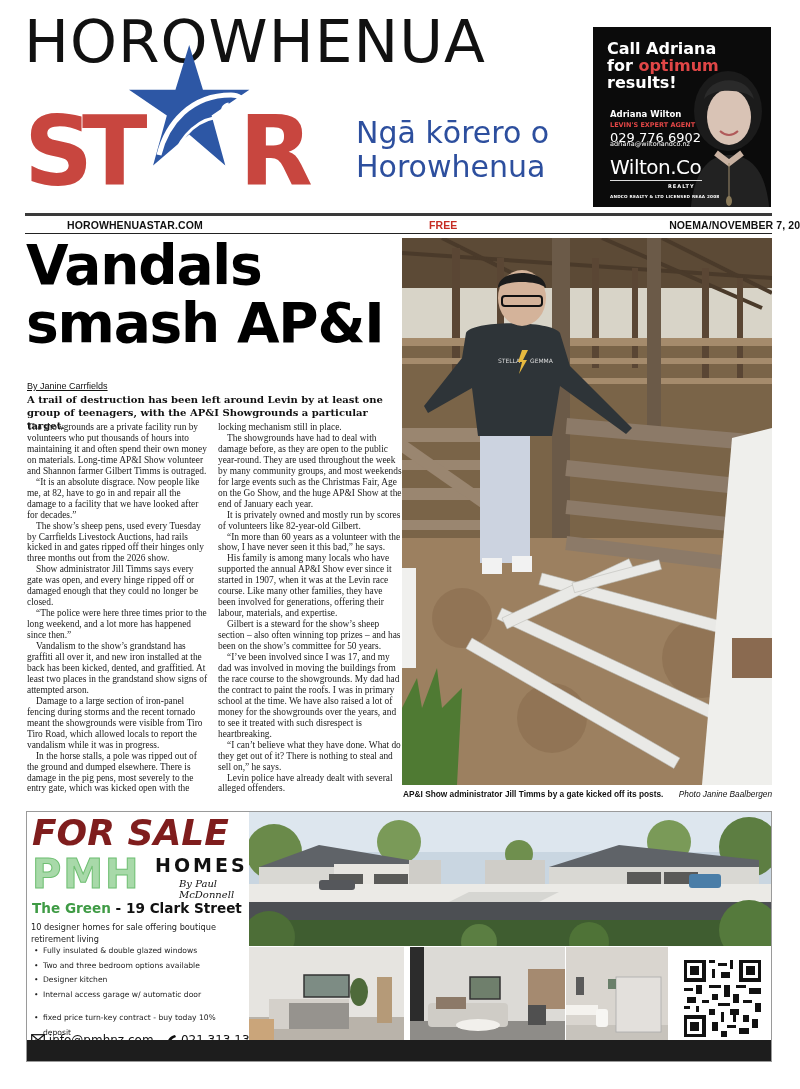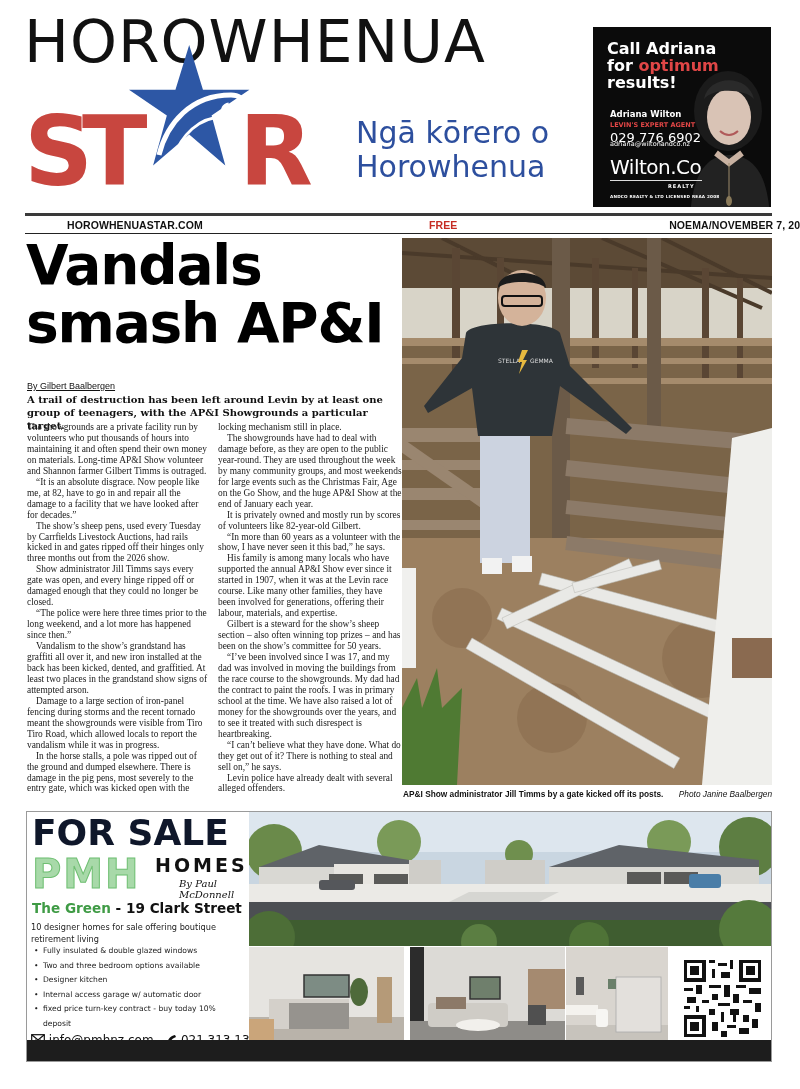--- a/index.html
+++ b/index.html
@@ -108,21 +108,21 @@
 
     
     .ad-pmh {
       position: absolute; left: 26px; top: 811px; width: 746px; height: 251px;
       border: 1px solid #9a9a9a; background: #fff; overflow: hidden;
       font-family: "DejaVu Sans", sans-serif;
     }
     .ad-pmh .left { position: absolute; left: 0; top: 0; width: 222px; height: 229px; }
     .ad-pmh .forsale {
       position: absolute; left: 5px; top: 2px; font-weight: 700; font-size: 36px;
-      letter-spacing: 0px; color: #0f172a; line-height: 38px;
+      letter-spacing: 0px; color: #7f1d1d; line-height: 38px; font-style: italic;
     }
     .ad-pmh .pmh {
       position: absolute; left: 5px; top: 42px; font-weight: 700; font-size: 40px; line-height: 40px;
       color: #a8d9a9; letter-spacing: 2px;
       -webkit-text-stroke: 1px #6fbf72;
     }
     .ad-pmh .homes {
       position: absolute; left: 128px; top: 42px; font-weight: 700; font-size: 19px;
       letter-spacing: 3px; color: #111;
     }
@@ -137,21 +137,21 @@
     .ad-pmh .desc {
       position: absolute; left: 4px; top: 109px; width: 210px;
       font-size: 8.2px; line-height: 12px; color: #222;
     }
     .ad-pmh ul {
       position: absolute; left: 7px; top: 132px; width: 205px; list-style: none;
       font-size: 7.6px; line-height: 14.5px; color: #222;
     }
     .ad-pmh ul li { padding-left: 9px; position: relative; }
     .ad-pmh ul li::before { content: "•"; position: absolute; left: 0; top: 0; }
-    .ad-pmh ul li.wrap { line-height: 14.5px; }
+    .ad-pmh ul li.wrap { line-height: 14.5px; margin-top: 9px; }
     .ad-pmh .contact {
       position: absolute; left: 4px; top: 220px; font-size: 12px; color: #111; white-space: nowrap;
     }
     .ad-pmh .contact span { vertical-align: middle; }
     .ad-pmh .contact .ico { display: inline-block; vertical-align: middle; }
     .ad-pmh .street-img { position: absolute; left: 222px; top: 0; width: 522px; height: 134px; }
     .ad-pmh .room { position: absolute; top: 135px; height: 94px; }
     .ad-pmh .room.r1 { left: 222px; width: 155px; }
     .ad-pmh .room.r2 { left: 383px; width: 155px; }
     .ad-pmh .room.r3 { left: 539px; width: 102px; }
@@ -212,21 +212,21 @@
   <span class="free">FREE</span>
   <span class="date">NOEMA/NOVEMBER 7, 2025</span>
 </div>
 <div class="rule-thin"></div>
 
 <h1 class="headline-main">
   <div>Vandals</div>
   <div>smash AP&amp;I</div>
 </h1>
 
-<div class="byline">By Gilbert Baalbergen</div>
+<div class="byline">By Janine Carrfields</div>
 <div class="standfirst">A trail of destruction has been left around Levin by at least one group of teenagers, with the AP&amp;I Showgrounds a particular target.</div>
 
 <div class="col c1">
   <p class="noindent">The showgrounds are a private facility run by volunteers who put thousands of hours into maintaining it and often spend their own money on materials. Long-time AP&amp;I Show volunteer and Shannon farmer Gilbert Timms is outraged.</p>
   <p>“It is an absolute disgrace. Now people like me, at 82, have to go in and repair all the damage to a facility that we have looked after for decades.”</p>
   <p>The show’s sheep pens, used every Tuesday by Carrfields Livestock Auctions, had rails kicked in and gates ripped off their hinges only three months out from the 2026 show.</p>
   <p>Show administrator Jill Timms says every gate was open, and every hinge ripped off or damaged enough that they could no longer be closed.</p>
   <p>“The police were here three times prior to the long weekend, and a lot more has happened since then.”</p>
   <p>Vandalism to the show’s grandstand has graffiti all over it, and new iron installed at the back has been kicked, dented, and graffitied. At least two places in the grandstand show signs of attempted arson.</p>
   <p>Damage to a large section of iron-panel fencing during storms and the recent tornado meant the showgrounds were visible from Tiro Tiro Road, which allowed locals to report the vandalism while it was in progress.</p>

